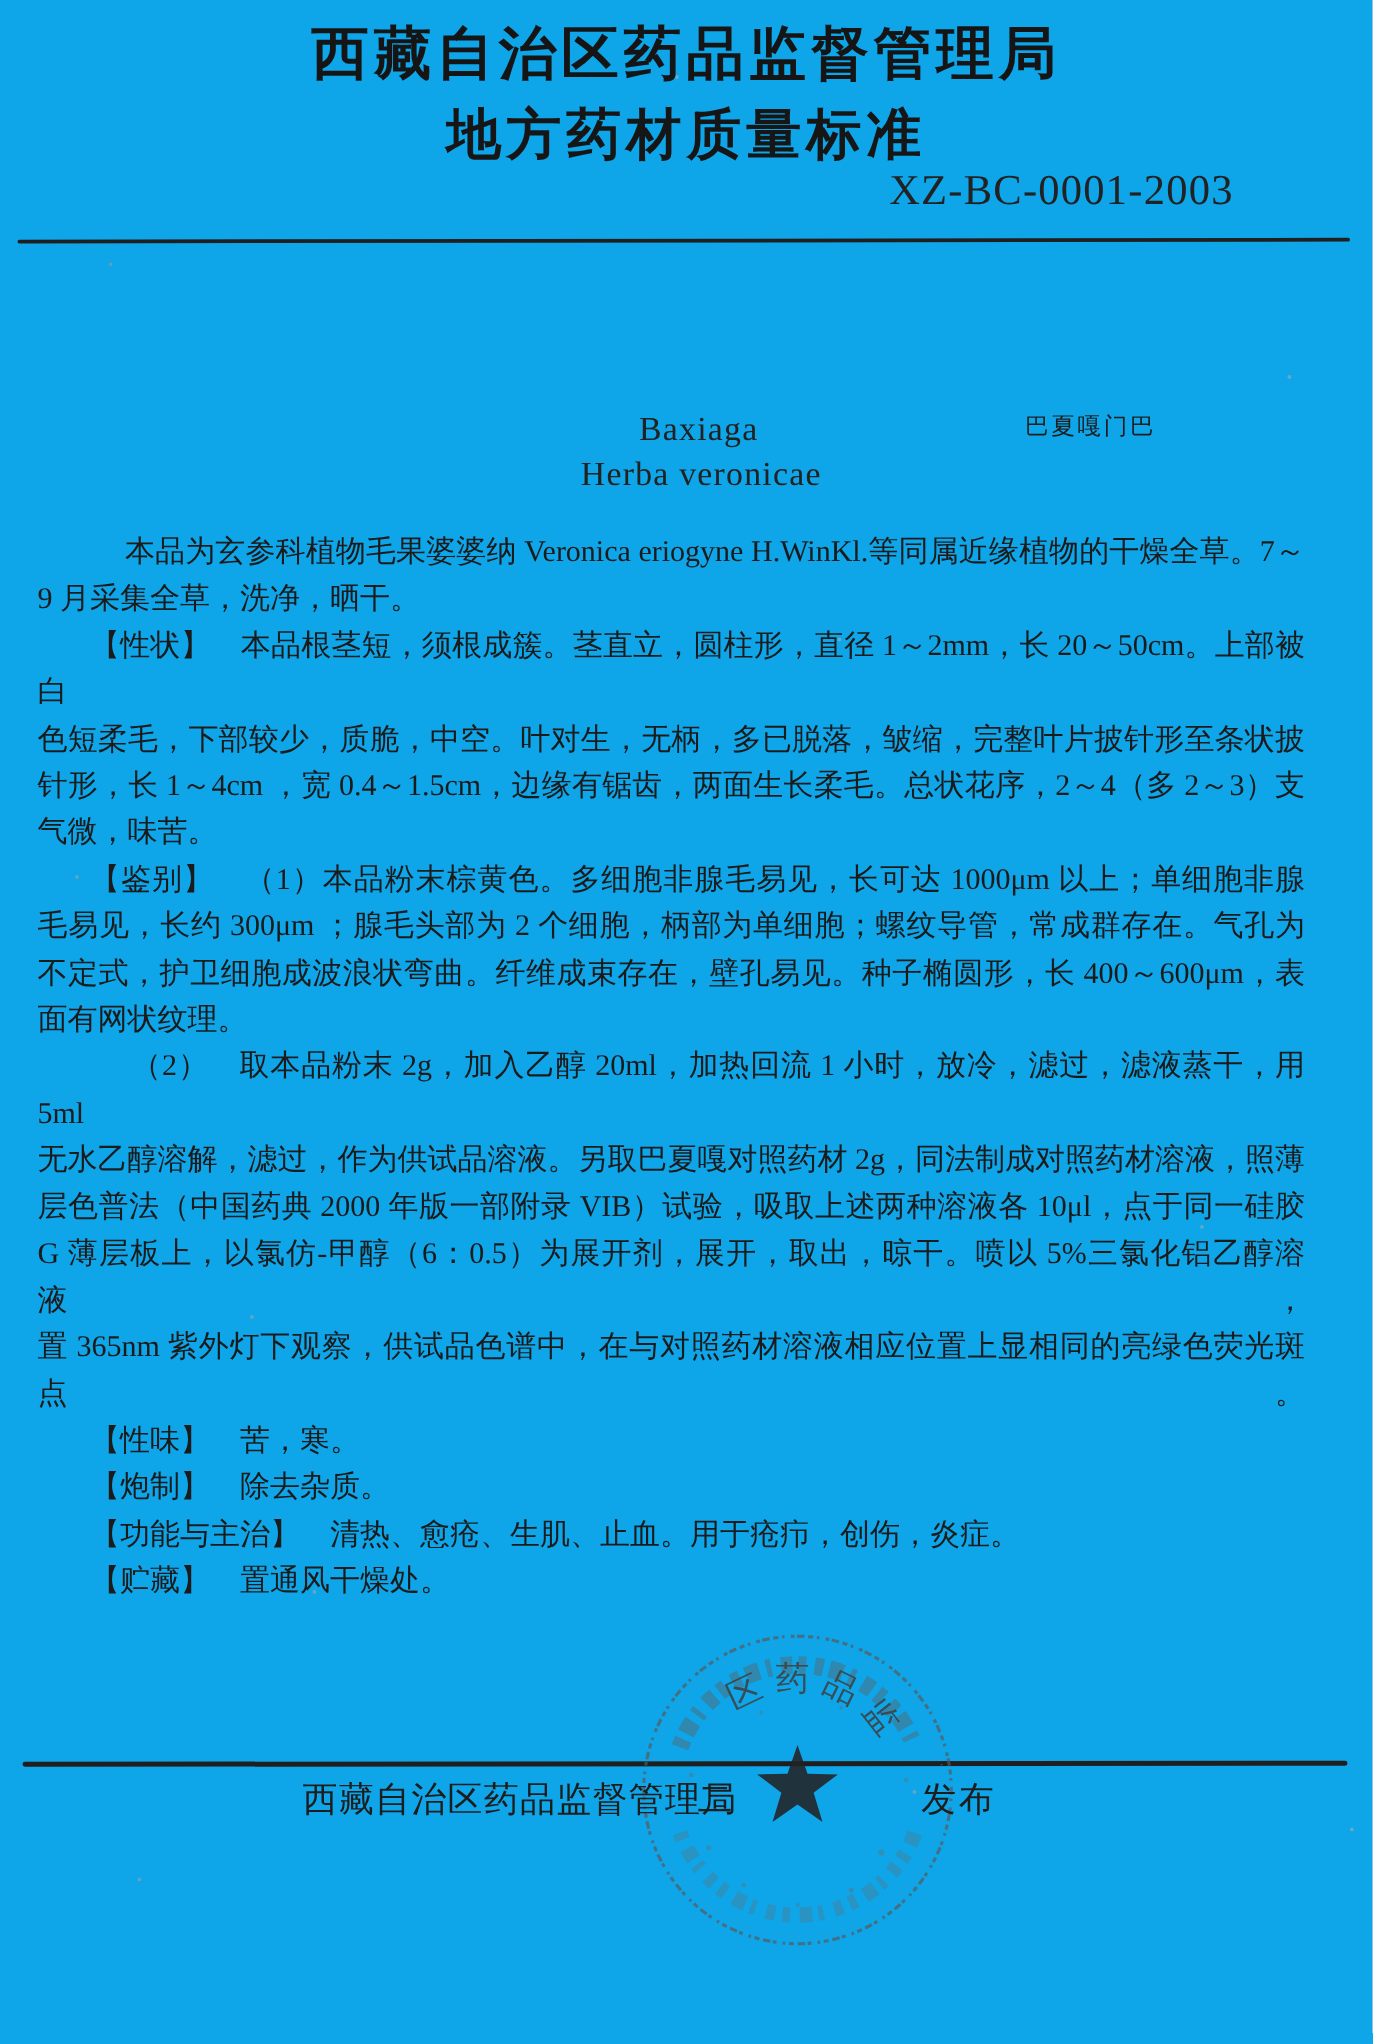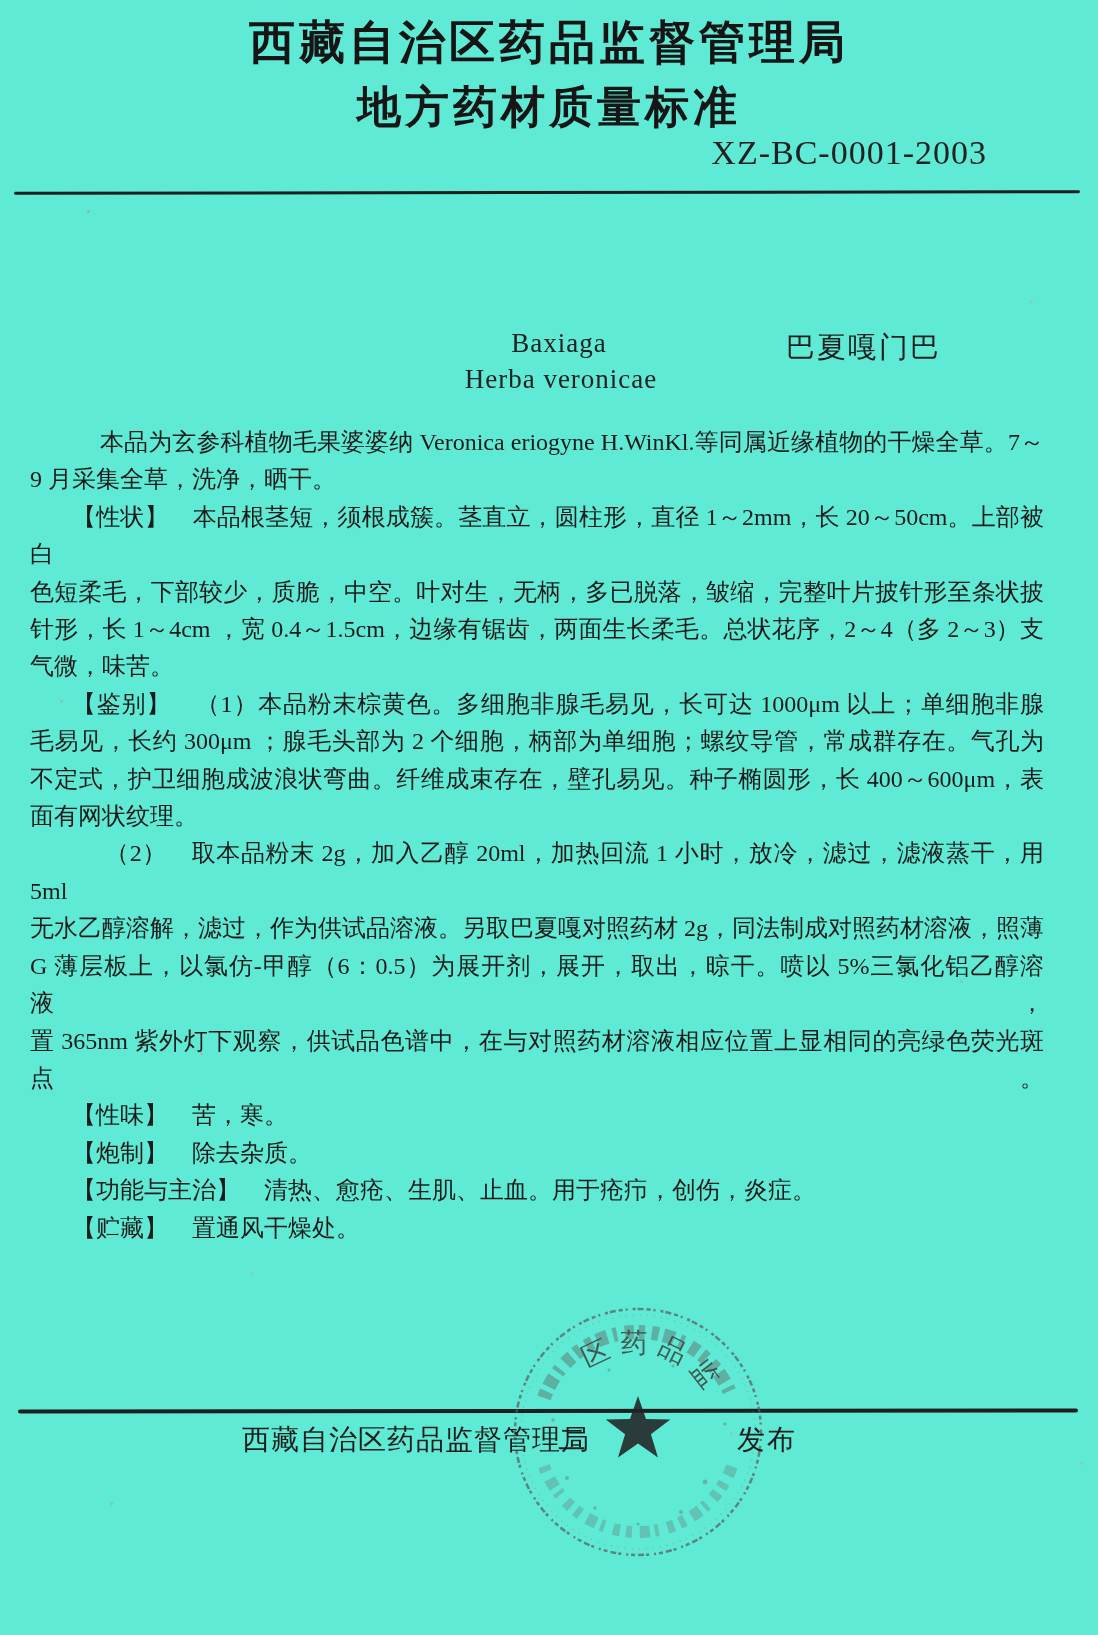--- a/index.html
+++ b/index.html
@@ -1,20 +1,20 @@
 <!DOCTYPE html>
 <html><head>
 <meta charset="utf-8">
 <style>
   html,body{margin:0;padding:0;background:#e8e8e6;}
   .page{
     position:relative;
     width:1098px;height:1635px;
     margin:0 auto;
-    background:#5eead4;
+    background:#0ea5e9;
     overflow:hidden;
     font-family:"Liberation Serif","DejaVu Serif",serif;
     color:#1b1b1b;
   }
   
   .org-title{
     position:absolute;top:12px;left:0;width:100%;
     text-align:center;font-size:46px;font-weight:bold;
     letter-spacing:4px;color:#151515;
   }
@@ -37,22 +37,22 @@
   }
   .pinyin-name{
     position:absolute;top:328px;left:50%;transform:translateX(-50%);
     margin-left:10px;font-size:27px;color:#222;letter-spacing:1px;
   }
   .latin-name{
     position:absolute;top:364px;left:50%;transform:translateX(-50%);
     margin-left:12px;font-size:27px;color:#222;letter-spacing:1px;
   }
   .tibetan-name{
-    position:absolute;top:328px;left:786px;
-    font-size:29px;color:#1e1e1e;letter-spacing:2px;
+    position:absolute;top:328px;left:820px;
+    font-size:19px;color:#1e1e1e;letter-spacing:2px;
   }
   
   .body-text{
     position:absolute;top:424px;left:30px;width:1014px;
     font-size:24px;line-height:37.4px;color:#1b1b1b;
   }
   .bline{white-space:nowrap;}
   .bline.stretch{white-space:normal;text-align:justify;text-align-last:justify;}
   .ind-70{text-indent:70px;}
   .ind-42{text-indent:42px;}
@@ -96,20 +96,21 @@
     <div class="bline stretch ind-42">【性状】　本品根茎短，须根成簇。茎直立，圆柱形，直径 1～2mm，长 20～50cm。上部被白</div>
     <div class="bline stretch">色短柔毛，下部较少，质脆，中空。叶对生，无柄，多已脱落，皱缩，完整叶片披针形至条状披</div>
     <div class="bline stretch">针形，长 1～4cm ，宽 0.4～1.5cm，边缘有锯齿，两面生长柔毛。总状花序，2～4（多 2～3）支</div>
     <div class="bline">气微，味苦。</div>
     <div class="bline stretch ind-42">【鉴别】　（1）本品粉末棕黄色。多细胞非腺毛易见，长可达 1000μm 以上；单细胞非腺</div>
     <div class="bline stretch">毛易见，长约 300μm ；腺毛头部为 2 个细胞，柄部为单细胞；螺纹导管，常成群存在。气孔为</div>
     <div class="bline stretch">不定式，护卫细胞成波浪状弯曲。纤维成束存在，壁孔易见。种子椭圆形，长 400～600μm，表</div>
     <div class="bline">面有网状纹理。</div>
     <div class="bline stretch ind-75">（2）　取本品粉末 2g，加入乙醇 20ml，加热回流 1 小时，放冷，滤过，滤液蒸干，用 5ml</div>
     <div class="bline stretch">无水乙醇溶解，滤过，作为供试品溶液。另取巴夏嘎对照药材 2g，同法制成对照药材溶液，照薄</div>
+    <div class="bline stretch">层色普法（中国药典 2000 年版一部附录 VIB）试验，吸取上述两种溶液各 10μl，点于同一硅胶</div>
     <div class="bline stretch">G 薄层板上，以氯仿-甲醇（6：0.5）为展开剂，展开，取出，晾干。喷以 5%三氯化铝乙醇溶液，</div>
     <div class="bline stretch">置 365nm 紫外灯下观察，供试品色谱中，在与对照药材溶液相应位置上显相同的亮绿色荧光斑点。</div>
     <div class="bline ind-42">【性味】　苦，寒。</div>
     <div class="bline ind-42">【炮制】　除去杂质。</div>
     <div class="bline ind-42">【功能与主治】　清热、愈疮、生肌、止血。用于疮疖，创伤，炎症。</div>
     <div class="bline ind-42">【贮藏】　置通风干燥处。</div>
   </div>
 
   <div class="rule rule-bottom"></div>
   <div class="footer">

